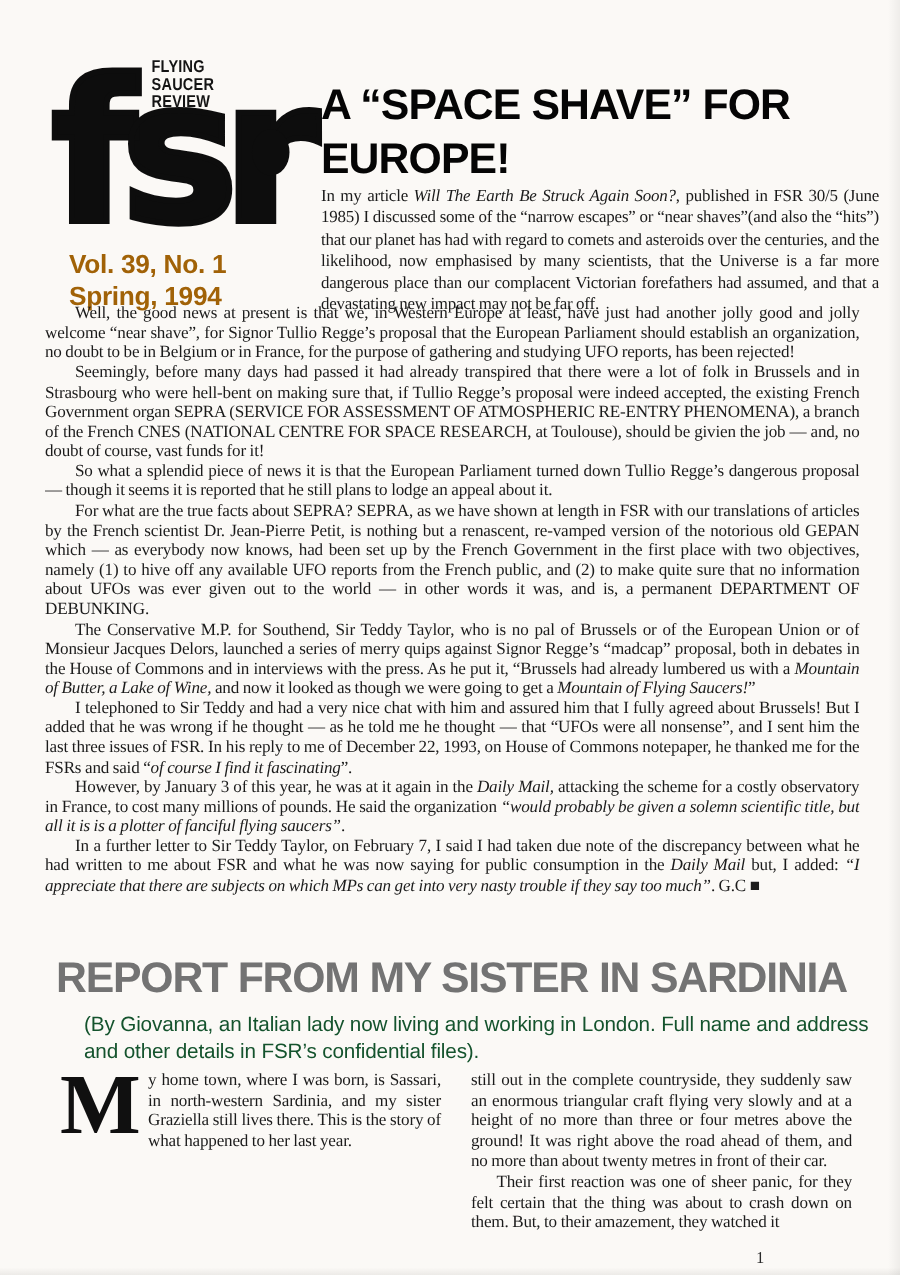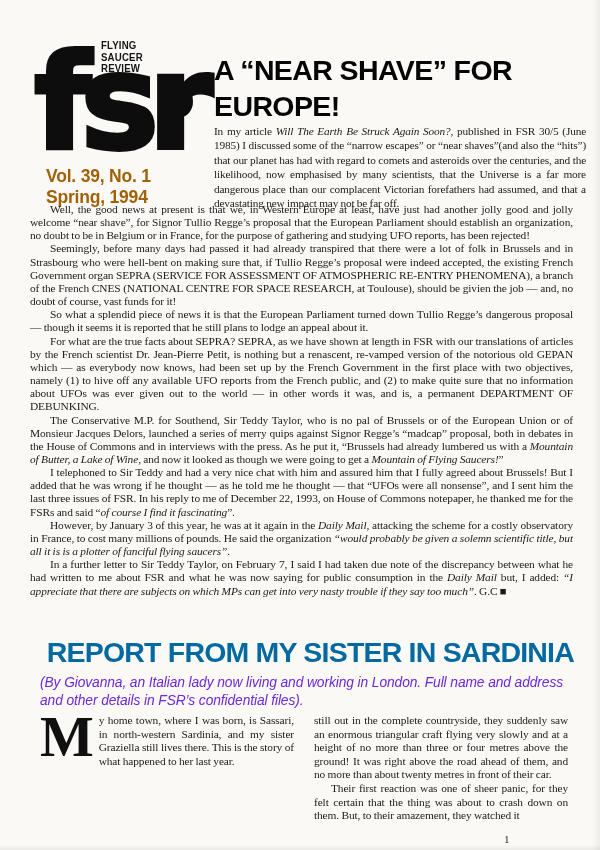--- a/index.html
+++ b/index.html
@@ -54,28 +54,28 @@
   }
   .body1{
     position:absolute;left:30px;top:203px;width:543px;height:424px;overflow:hidden;
     font-size:11.4px;line-height:13.15px;text-align:justify;
     letter-spacing:-0.12px;word-spacing:-0.3px;
   }
   .body1 p{margin:0;text-indent:20px;}
 
   
   .headline2{
-    position:absolute;left:28px;top:636px;width:546px;text-align:right;
+    position:absolute;left:28px;top:636px;width:546px;text-align:center;
     font-family:"Liberation Sans",sans-serif;font-weight:bold;
-    font-size:28.5px;letter-spacing:-0.8px;color:#0369a1;white-space:nowrap;
+    font-size:28.5px;letter-spacing:-0.8px;color:#737373;white-space:nowrap;
   }
   .byline{
-    position:absolute;left:40px;top:674px;width:534px;
-    font-family:"Liberation Sans",sans-serif;font-style:italic;
-    font-size:13.8px;line-height:17.5px;color:#6d28d9;letter-spacing:-0.1px;
+    position:absolute;left:56px;top:674px;width:534px;
+    font-family:"Liberation Sans",sans-serif;
+    font-size:13.8px;line-height:17.5px;color:#14532d;letter-spacing:-0.1px;
   }
   .columns{
     position:absolute;left:40px;top:714px;width:528px;height:112px;overflow:hidden;
     display:flex;gap:20px;
     font-size:11.4px;line-height:13.6px;text-align:justify;
     letter-spacing:-0.12px;word-spacing:-0.3px;
   }
   .col{width:254px;}
   .col p{margin:0;}
   .col p.indent{text-indent:17px;}
@@ -99,21 +99,21 @@
     <div>FLYING</div>
     <div>SAUCER</div>
     <div>REVIEW</div>
   </div>
   <div class="issue-info">
     <div>Vol. 39, No. 1</div>
     <div>Spring, 1994</div>
   </div>
 
   <div class="headline1">
-    <div>A “NEAR SHAVE” FOR</div>
+    <div>A “SPACE SHAVE” FOR</div>
     <div>EUROPE!</div>
   </div>
 
   <div class="intro"><span>In my article </span><i>Will The Earth Be Struck Again Soon?</i><span>, published in FSR 30/5 (June 1985) I discussed some of the “narrow escapes” or “near shaves”(and also the “hits”) that our planet has had with regard to comets and asteroids over the centuries, and the likelihood, now emphasised by many scientists, that the Universe is a far more dangerous place than our complacent Victorian forefathers had assumed, and that a devastating new impact may not be far off.</span></div>
 
   <div class="body1">
     <p><span>Well, the good news at present is that we, in Western Europe at least, have just had another jolly good and jolly welcome “near shave”, for Signor Tullio Regge’s proposal that the European Parliament should establish an organization, no doubt to be in Belgium or in France, for the purpose of gathering and studying UFO reports, has been rejected!</span></p>
     <p><span>Seemingly, before many days had passed it had already transpired that there were a lot of folk in Brussels and in Strasbourg who were hell-bent on making sure that, if Tullio Regge’s proposal were indeed accepted, the existing French Government organ SEPRA (SERVICE FOR ASSESSMENT OF ATMOSPHERIC RE-ENTRY PHENOMENA), a branch of the French CNES (NATIONAL CENTRE FOR SPACE RESEARCH, at Toulouse), should be givien the job — and, no doubt of course, vast funds for it!</span></p>
     <p><span>So what a splendid piece of news it is that the European Parliament turned down Tullio Regge’s dangerous proposal — though it seems it is reported that he still plans to lodge an appeal about it.</span></p>
     <p><span>For what are the true facts about SEPRA?  SEPRA, as we have shown at length in FSR with our translations of articles by the French scientist Dr. Jean-Pierre Petit, is nothing but a renascent, re-vamped version of the notorious old GEPAN which — as everybody now knows, had been set up by the French Government in the first place with two objectives, namely (1) to hive off any available UFO reports from the French public, and (2) to make quite sure that no information about UFOs was ever given out to the world — in other words it was, and is, a permanent DEPARTMENT OF DEBUNKING.</span></p>

